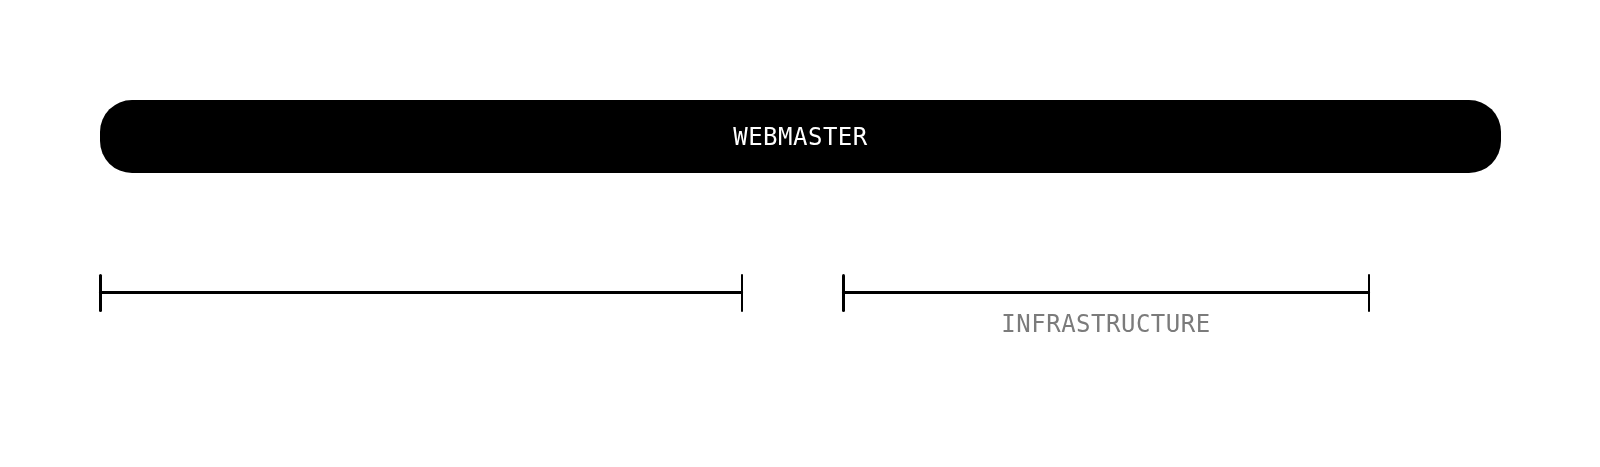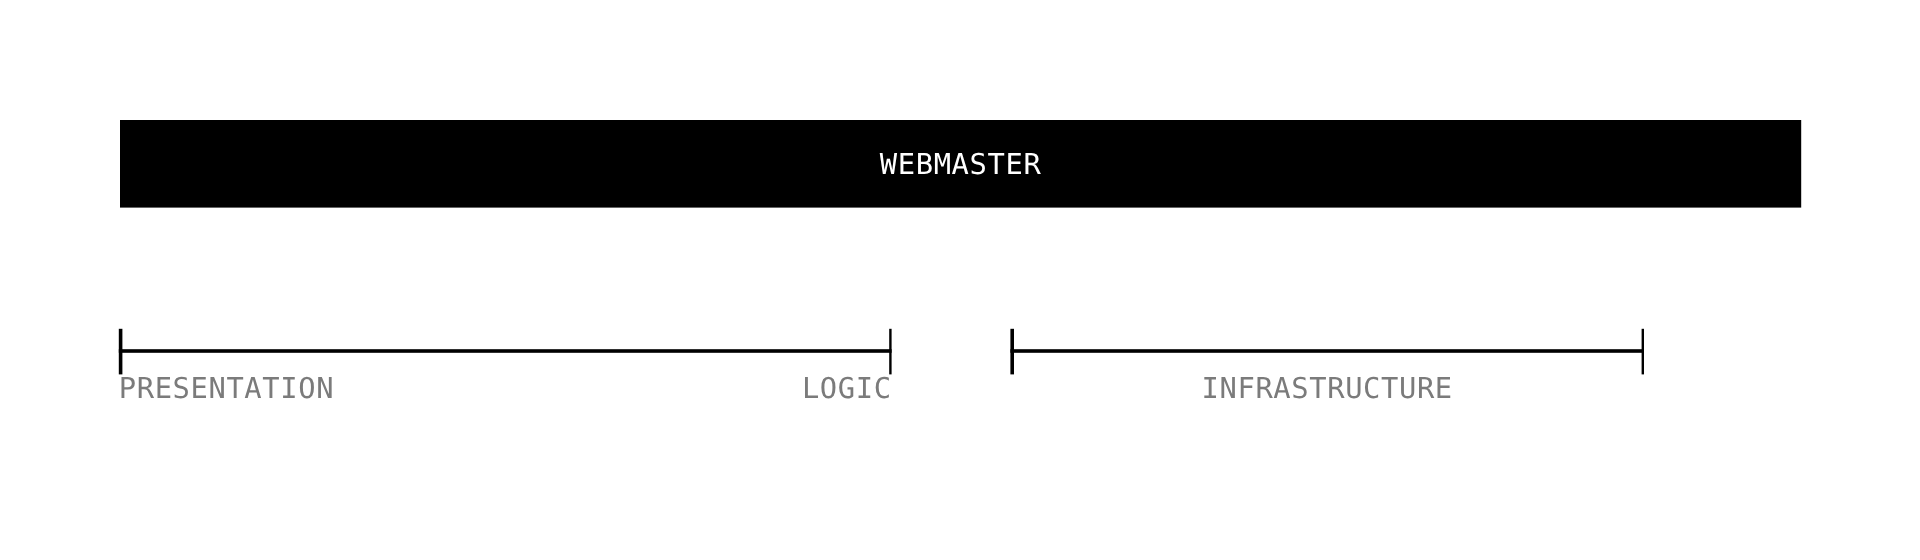--- a/index.html
+++ b/index.html
@@ -2,21 +2,21 @@
 <html style="--bar-bg: #000000; --bar-text: #ffffff; --label-gray: #7b7b7b; --line-black: #000000; --page-bg: #ffffff;"><head>
 <meta charset="utf-8">
 <style>
   :root {
     --bar-bg: #000000;
     --bar-text: #ffffff;
     --label-gray: #7b7b7b;
     --line-black: #000000;
     --page-bg: #ffffff;
   }
-  * { margin: 0; padding: 0; box-sizing: border-box; }
+  * { margin: 0; padding: 0; box-sizing: border-box; border-radius: 32px; }
   html, body { background: var(--page-bg); }
   body { font-family: "DejaVu Sans Mono", "Liberation Mono", monospace; }
 
   .canvas {
     position: relative;
     width: 1600px;
     height: 467px;
     background: var(--page-bg);
     overflow: hidden;
   }
@@ -88,24 +88,20 @@
 <div class="canvas">
 
   <div class="role-bar">
     <span class="role-label">WEBMASTER</span>
   </div>
 
   <div class="bracket bracket-a">
     <span class="tick tick-left"></span>
     <span class="hline"></span>
     <span class="tick tick-right"></span>
-    <div class="labels">
-      <span>PRESENTATION</span>
-      <span>LOGIC</span>
-    </div>
   </div>
 
   <div class="bracket bracket-b">
     <span class="tick tick-left"></span>
     <span class="hline"></span>
     <span class="tick tick-right"></span>
     <div class="labels center">
       <span>INFRASTRUCTURE</span>
     </div>
   </div>

